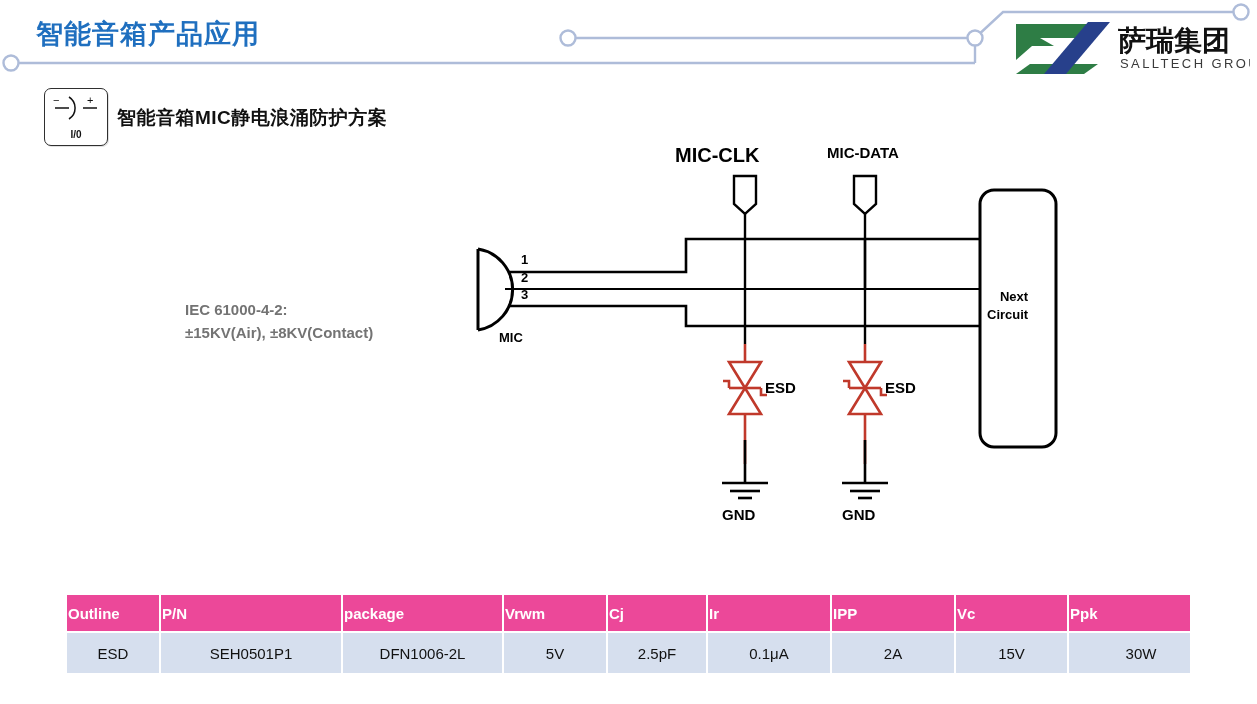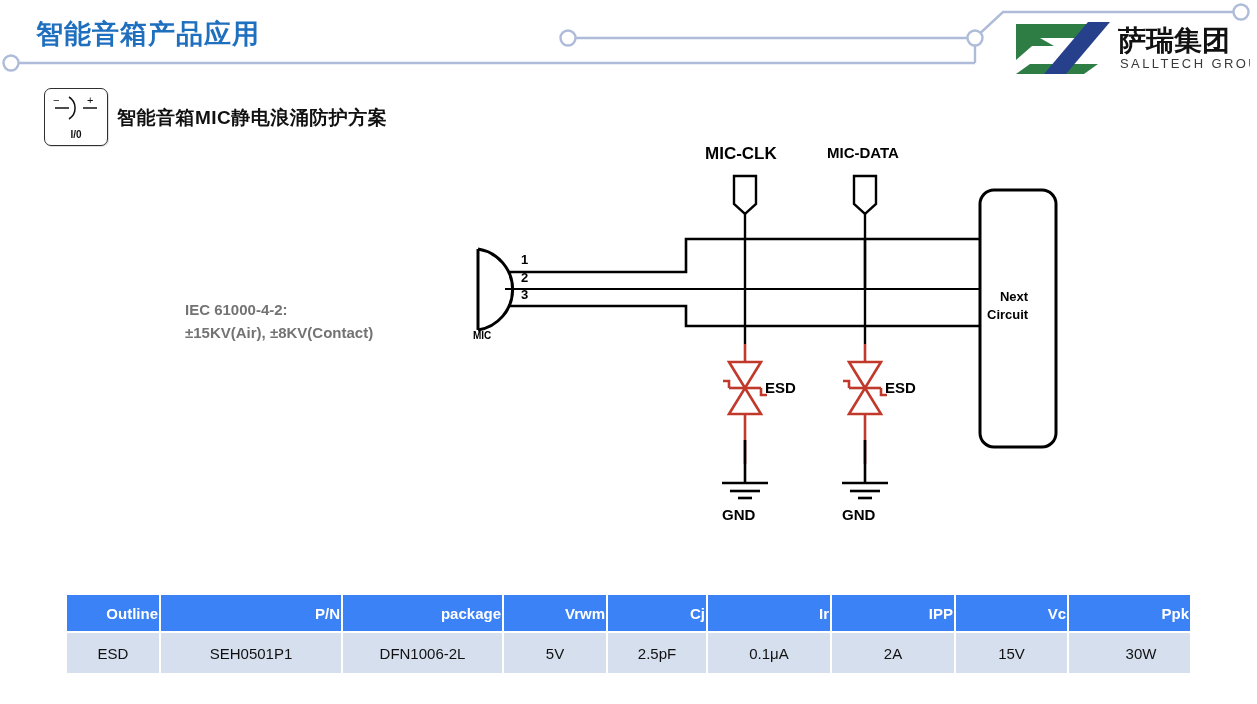--- a/index.html
+++ b/index.html
@@ -40,41 +40,41 @@
 
   
   #schematic{position:absolute;left:0;top:0;width:1257px;height:560px;}
   .sch-label{position:absolute;font-weight:bold;color:#000;white-space:nowrap;}
 
   #iec-note{
     position:absolute;left:185px;top:298px;
     font-size:15px;color:#737373;line-height:1.55;white-space:nowrap;
   }
 
-  #lbl-mic      {left:473px;top:330px;font-size:10px;}
-  #lbl-mic-clk  {left:705px;top:144px;font-size:17px;}
+  #lbl-mic      {left:499px;top:330px;font-size:13px;}
+  #lbl-mic-clk  {left:675px;top:144px;font-size:20px;}
   #lbl-mic-data {left:827px;top:144px;font-size:15px;}
   #lbl-esd-1    {left:765px;top:379px;font-size:15px;}
   #lbl-esd-2    {left:885px;top:379px;font-size:15px;}
   #lbl-gnd-1    {left:722px;top:506px;font-size:15px;}
   #lbl-gnd-2    {left:842px;top:506px;font-size:15px;}
   #lbl-next     {left:987px;top:288px;font-size:13px;line-height:1.35;text-align:right;}
   .pin-num{font-size:13px;font-weight:bold;color:#000;position:absolute;}
   #pin-1{left:521px;top:252px;}
   #pin-2{left:521px;top:270px;}
   #pin-3{left:521px;top:287px;}
 
   
   #spec-table{
     position:absolute;left:67px;top:595px;width:1123px;
     border-collapse:separate;border-spacing:0;table-layout:fixed;
   }
   #spec-table th{
-    background:#3b82f6;color:#ffffff;font-size:15px;font-weight:bold;
-    height:34px;text-align:right;border-right:2px solid #ffffff;
+    background:#ec4899;color:#ffffff;font-size:15px;font-weight:bold;
+    height:34px;text-align:left;border-right:2px solid #ffffff;
     border-bottom:2px solid #ffffff;
   }
   #spec-table th:last-child{border-right:none;}
   #spec-table td{
     background:#d6dfee;color:#111;font-size:15px;height:38px;
     text-align:center;border-right:2px solid #ffffff;
   }
   #spec-table td:last-child{border-right:none;padding-left:24px;}
 </style>
 </head>

